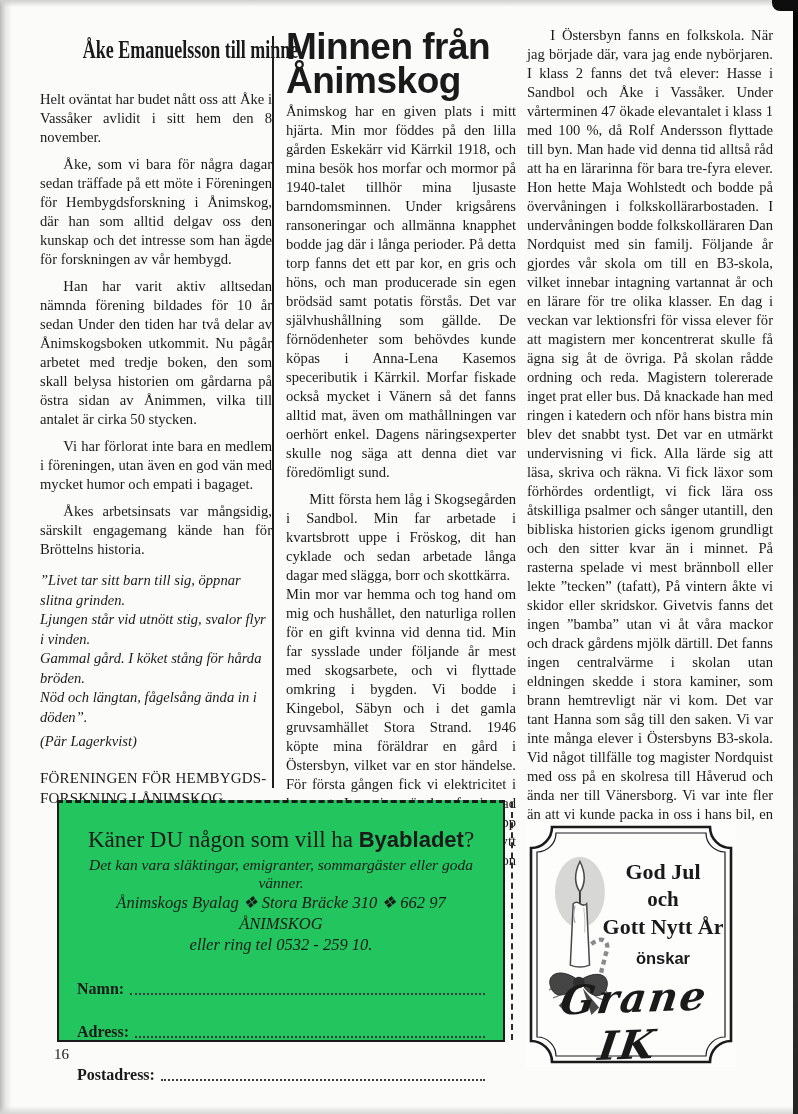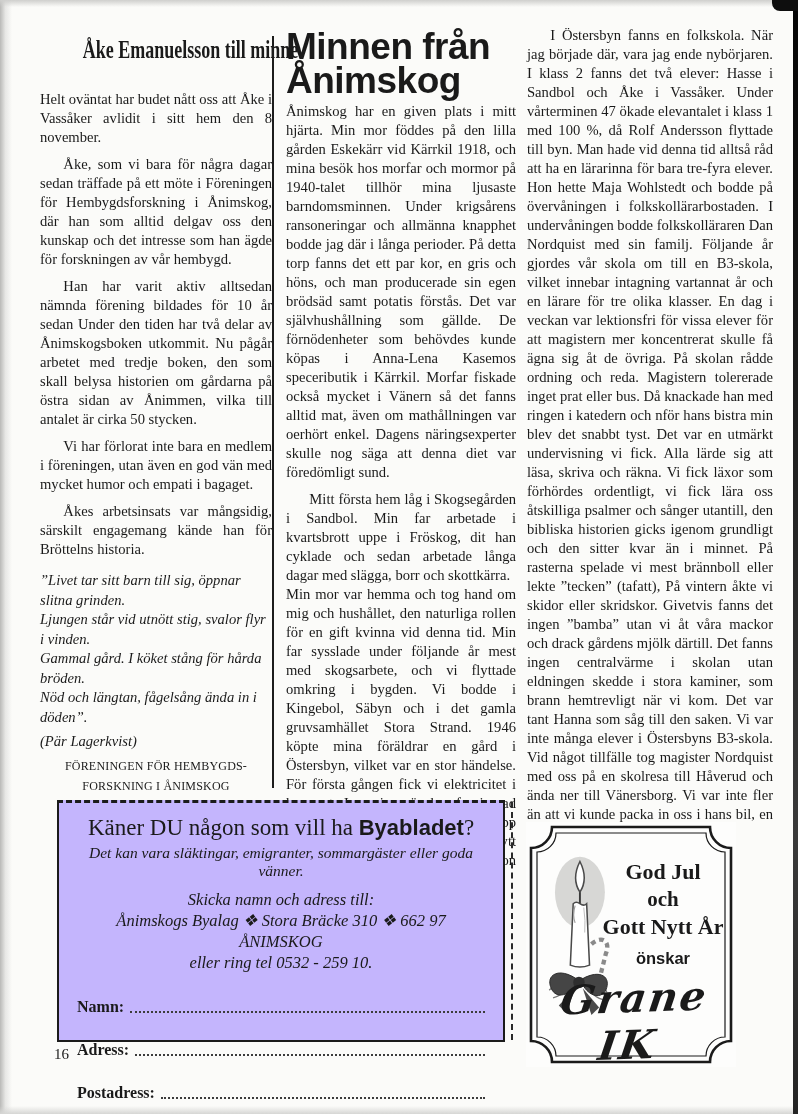--- a/index.html
+++ b/index.html
@@ -32,26 +32,26 @@
   .mid-title{margin:0 0 4px 0;font-family:"Liberation Sans","DejaVu Sans",sans-serif;
     font-size:37px;line-height:34px;font-weight:bold;letter-spacing:-.5px;}
 
   .body-text p.para{margin:0;font-size:14.6px;line-height:19px;text-align:justify;}
   .body-text p.para.ind{text-indent:1.6em;}
   .body-text p.para.gap{margin-top:8px;}
 
   .poem{margin-top:12px;font-style:italic;font-size:14.6px;line-height:19.5px;}
   .poem .poem-line{margin:0;}
   .poem-attr{margin-top:6px;text-align:left;font-style:italic;font-size:14.6px;padding-right:4px;}
-  .org{margin-top:6px;font-size:12px;line-height:20px;letter-spacing:.2px;text-align:center;}
+  .org{margin-top:18px;font-size:15px;line-height:20px;letter-spacing:.2px;}
   .byline{margin-top:16px;text-align:right;font-style:italic;font-size:14.8px;line-height:20px;padding-right:6px;}
 
   
-  .coupon{position:absolute;left:57px;top:800px;width:448px;height:242px;background:#c4b5fd;
-    border:2px solid #1b1b1b;border-top:3px dashed #1b1b1b;box-sizing:border-box;padding:8px 16px 0 16px;}
+  .coupon{position:absolute;left:57px;top:800px;width:448px;height:242px;background:#22c55e;
+    border:2px solid #1b1b1b;border-top:3px dashed #1b1b1b;box-sizing:border-box;padding:20px 16px 0 16px;}
   .coupon-title{text-align:center;font-size:23px;margin-top:4px;}
   .coupon-title .bold-sans{font-family:"Liberation Sans","DejaVu Sans",sans-serif;font-weight:bold;font-size:22px;}
   .coupon-sub{text-align:center;font-style:italic;font-size:15.5px;margin-top:3px;}
   .coupon-line{text-align:center;font-style:italic;font-size:16.5px;line-height:21px;}
   .coupon-line.first{margin-top:9px;}
   .coupon-form{margin-top:16px;padding:0 2px;}
   .form-row{display:flex;align-items:flex-end;margin-top:25px;font-size:16px;font-weight:bold;}
   .form-row .form-label{white-space:nowrap;}
   .form-row .dots{flex:1;border-bottom:2px dotted #3c3c3c;margin:0 0 3px 6px;height:2px;}
 
@@ -123,21 +123,20 @@
     <div class="body-text">
         <p class="para ind">I Östersbyn fanns en folkskola. När jag började där, vara jag ende nybörjaren. I klass 2 fanns det två elever: Hasse i Sandbol och Åke i Vassåker. Under vårterminen 47 ökade elevantalet i klass 1 med 100 %, då Rolf Andersson flyttade till byn. Man hade vid denna tid alltså råd att ha en lärarinna för bara tre-fyra elever. Hon hette Maja Wohlstedt och bodde på övervåningen i folkskollärarbostaden. I undervåningen bodde folkskolläraren Dan Nordquist med sin familj. Följande år gjordes vår skola om till en B3-skola, vilket innebar intagning vartannat år och en lärare för tre olika klasser. En dag i veckan var lektionsfri för vissa elever för att magistern mer koncentrerat skulle få ägna sig åt de övriga. På skolan rådde ordning och reda. Magistern tolererade inget prat eller bus. Då knackade han med ringen i katedern och nför hans bistra min blev det snabbt tyst. Det var en utmärkt undervisning vi fick. Alla lärde sig att läsa, skriva och räkna. Vi fick läxor som förhördes ordentligt, vi fick lära oss åtskilliga psalmer och sånger utantill, den bibliska historien gicks igenom grundligt och den sitter kvar än i minnet. På rasterna spelade vi mest brännboll eller lekte ”tecken” (tafatt), På vintern åkte vi skidor eller skridskor. Givetvis fanns det ingen ”bamba” utan vi åt våra mackor och drack gårdens mjölk därtill. Det fanns ingen centralvärme i skolan utan eldningen skedde i stora kaminer, som brann hemtrevligt när vi kom. Det var tant Hanna som såg till den saken. Vi var inte många elever i Östersbyns B3-skola. Vid något tillfälle tog magister Nordquist med oss på en skolresa till Håverud och ända ner till Vänersborg. Vi var inte fler än att vi kunde packa in oss i hans bil, en Jowett Javelin.</p>
       </div>
   </div>
 
   <div class="coupon">
     <div class="coupon-title">
       <span>Käner DU någon som vill ha </span><span class="bold-sans">Byabladet</span><span>?</span>
     </div>
     <div class="coupon-sub">Det kan vara släktingar, emigranter, sommargäster eller goda vänner.</div>
-    <div class="coupon-line first">Skicka namn och adress till:</div>
     <div class="coupon-line">Ånimskogs Byalag  ❖  Stora Bräcke 310  ❖  662 97  ÅNIMSKOG</div>
     <div class="coupon-line">eller ring tel 0532 - 259 10.</div>
     <div class="coupon-form">
         <div class="form-row">
           <span class="form-label">Namn:</span>
           <span class="dots"></span>
         </div>
         <div class="form-row">
           <span class="form-label">Adress:</span>
           <span class="dots"></span>

